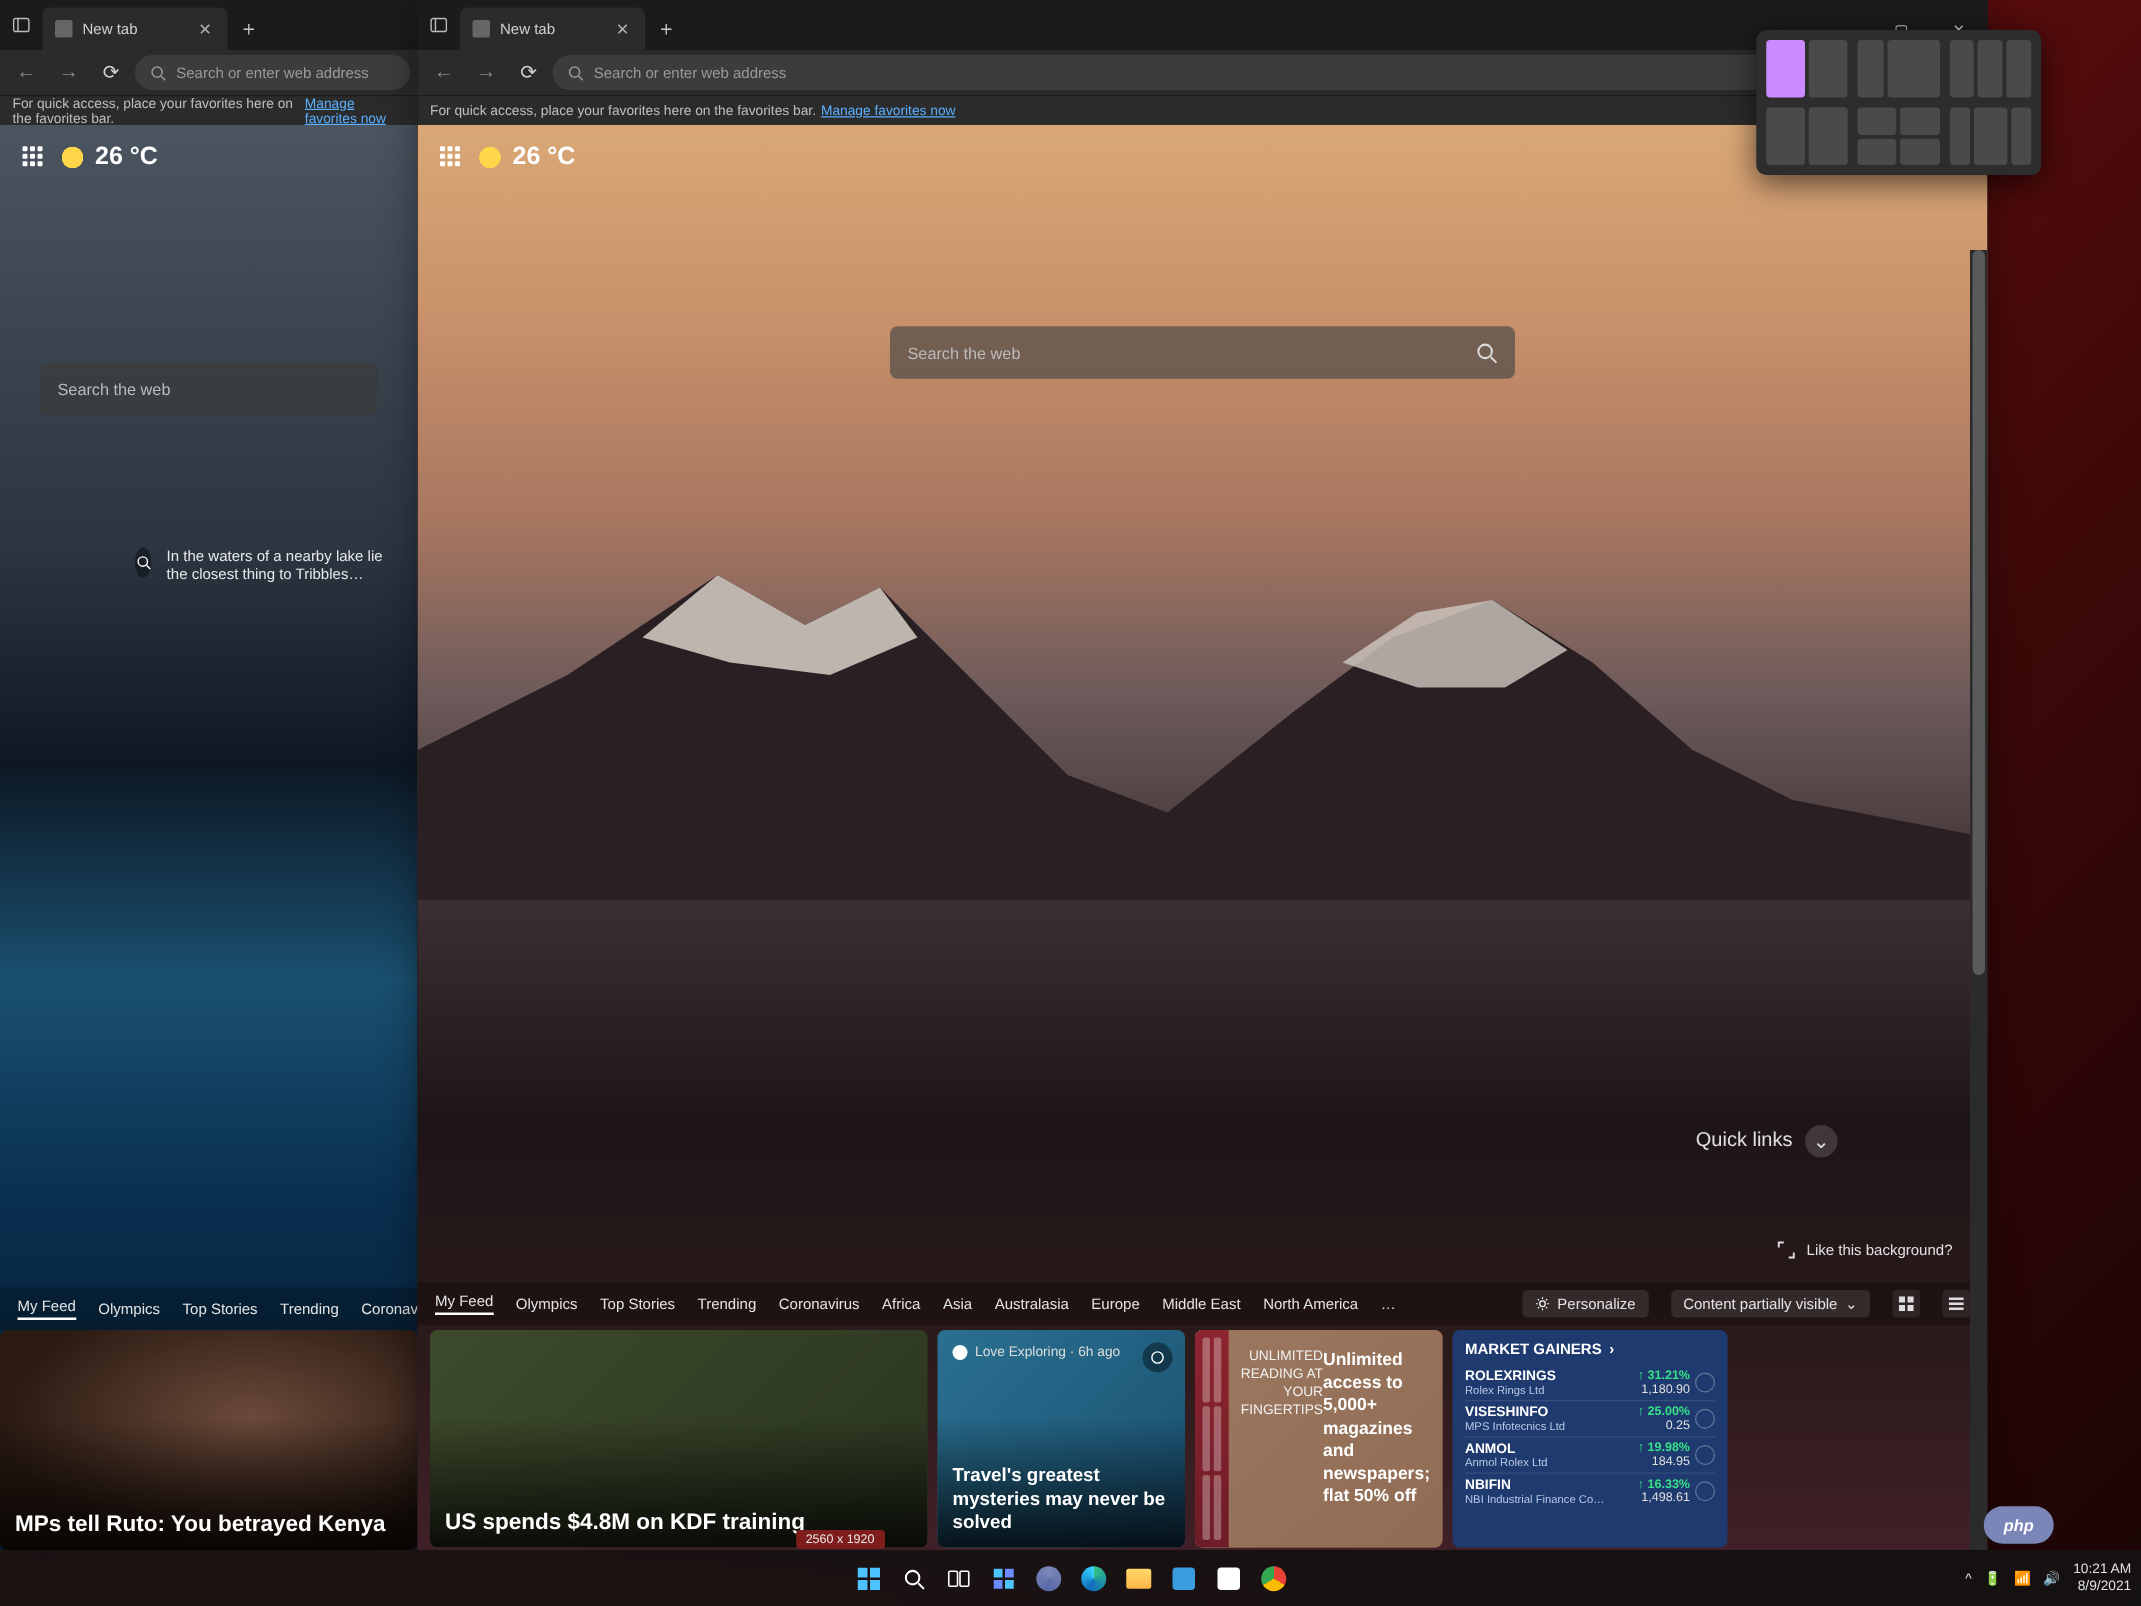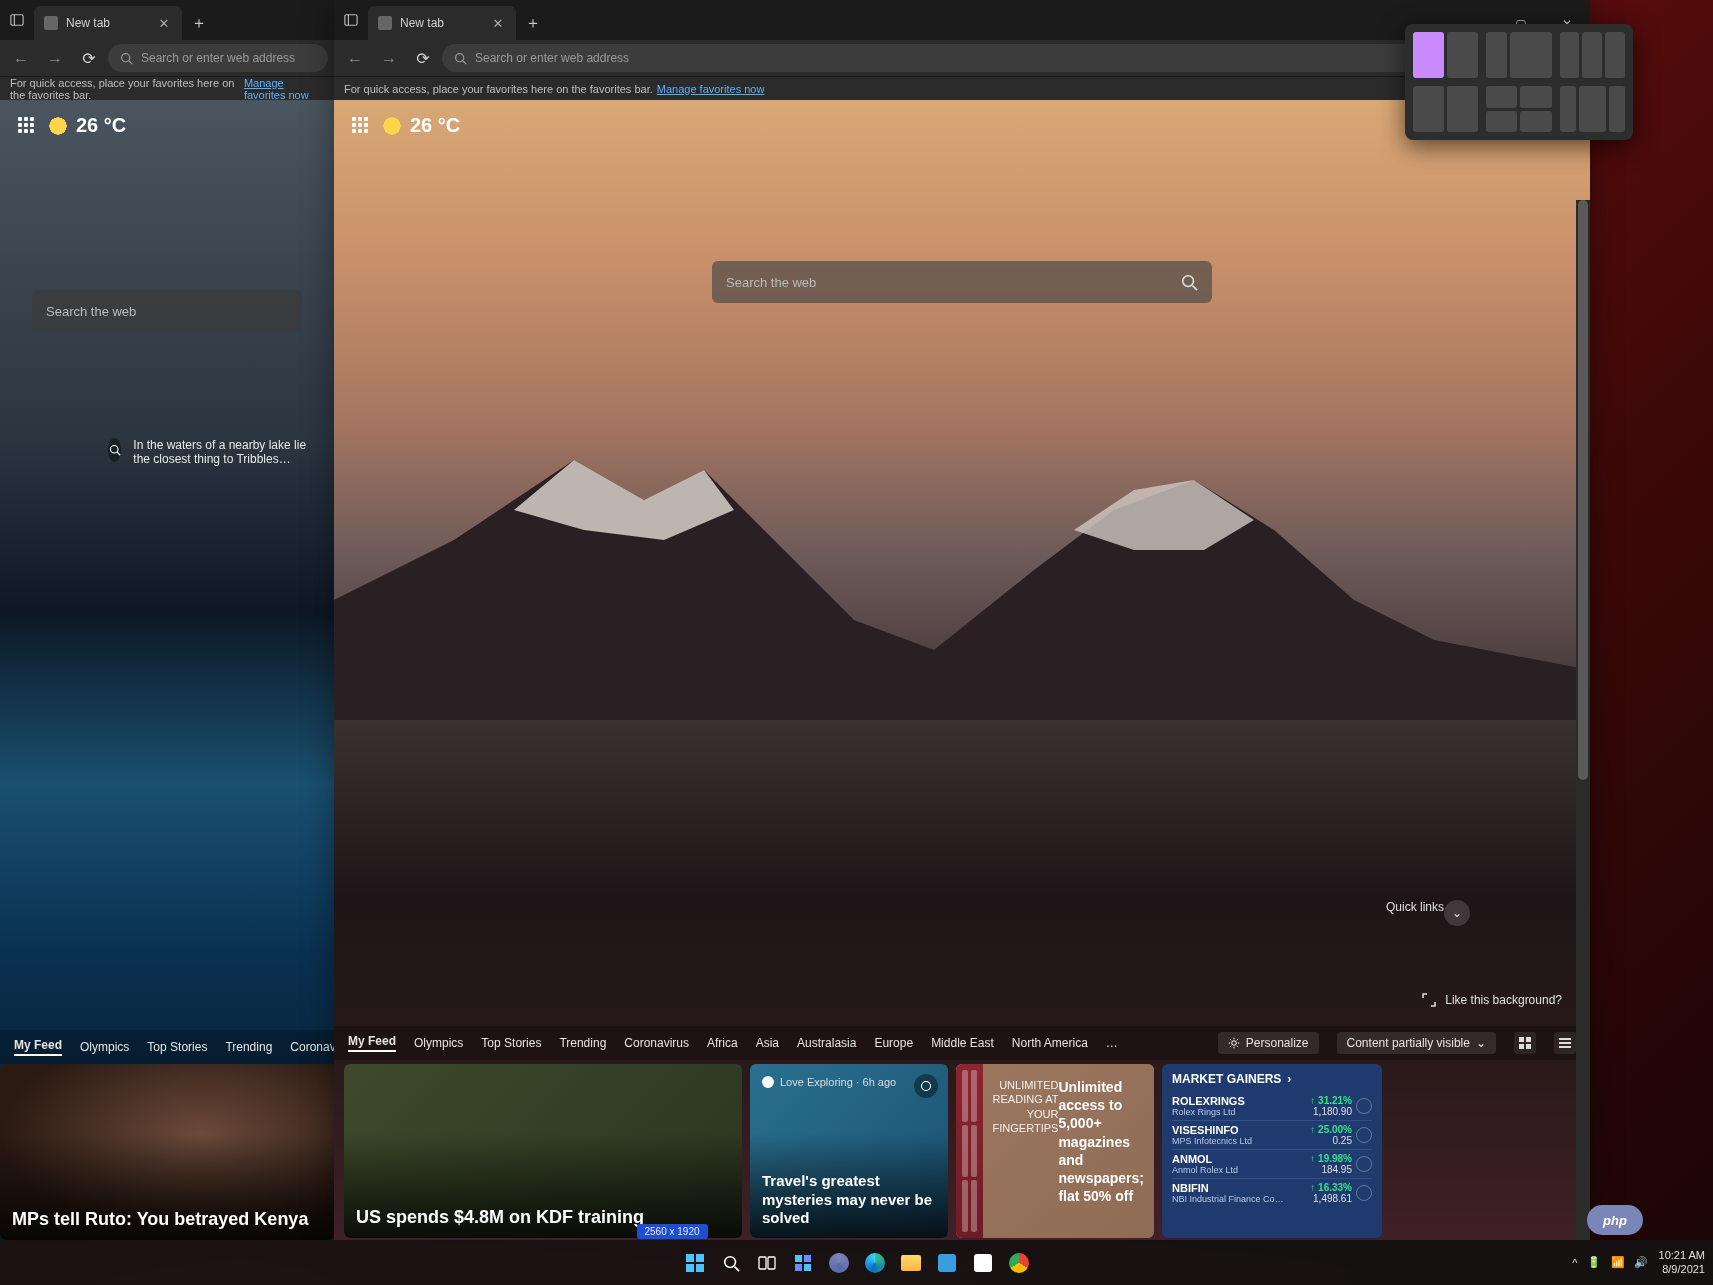--- a/index.html
+++ b/index.html
@@ -50,30 +50,30 @@
 .ntp.left .searchbox{top:190px;width:270px;background:rgba(60,60,60,.75)}
 .ntp.right .searchbox{top:161px;width:500px;background:rgba(70,70,70,.65);backdrop-filter:blur(2px)}
 .searchbox input{flex:1;background:transparent;border:none;outline:none;color:#e0e0e0;font-size:13px}
 .searchbox input::placeholder{color:#bbb}
 .searchbox .mag{width:18px;height:18px}
 
 .caption{position:absolute;left:108px;top:338px;display:flex;gap:12px;align-items:flex-start;color:#e8e8e8;font-size:12px;width:210px}
 .caption .lens{width:24px;height:24px;border-radius:50%;background:rgba(0,0,0,.4);display:flex;align-items:center;justify-content:center}
 .caption .lens svg{width:12px;height:12px;fill:#fff}
 
-.quicklinks{position:absolute;right:120px;top:800px;display:flex;align-items:flex-start;color:#e0e0e0;font-size:12px}
+.quicklinks{position:absolute;right:120px;top:800px;display:flex;align-items:center;gap:10px;color:#e0e0e0;font-size:16px}
 .ql-toggle{width:26px;height:26px;border-radius:50%;background:rgba(255,255,255,.15);display:flex;align-items:center;justify-content:center}
 
 .likebg{position:absolute;right:28px;bottom:232px;display:flex;align-items:center;gap:8px;color:#e0e0e0;font-size:12px}
 .likebg .exp{width:16px;height:16px}
 
 
 .feedbar{position:absolute;left:0;right:0;bottom:180px;height:34px;display:flex;align-items:center;padding:0 14px;gap:18px;font-size:12px;color:#e4e4e4;background:rgba(0,0,0,.25)}
 .feedbar .item{white-space:nowrap;cursor:pointer}
-.feedbar .item.active{font-weight:700;border-bottom:2px solid #fff;padding-bottom:2px}
+.feedbar .item.active{font-weight:400;border-bottom:2px solid #fff;padding-bottom:2px}
 .feedbar .spacer{flex:1}
 .feedbar .pill{display:flex;align-items:center;gap:6px;background:rgba(255,255,255,.1);border-radius:4px;padding:4px 10px}
 .feedbar .vis{display:flex;align-items:center;gap:6px;background:rgba(255,255,255,.1);border-radius:4px;padding:4px 10px}
 .feedbar .vbtn{width:22px;height:22px;border-radius:3px;background:rgba(255,255,255,.08);display:flex;align-items:center;justify-content:center}
 
 .cards{position:absolute;left:0;right:0;bottom:0;height:176px;display:flex;gap:8px;padding:0 10px 2px 10px}
 .card{position:relative;border-radius:6px;overflow:hidden;color:#fff;flex:0 0 auto}
 .card .grad{position:absolute;inset:0;background:linear-gradient(180deg,transparent 40%,rgba(0,0,0,.8) 100%)}
 .card .hd{position:absolute;left:12px;right:12px;bottom:10px;font-size:18px;font-weight:600;line-height:1.25}
 .card .sub{position:absolute;left:12px;top:12px;display:flex;align-items:center;gap:6px;font-size:11px;color:#ddd}
@@ -120,21 +120,21 @@
 .scrollbar{position:absolute;right:0;top:100px;width:14px;bottom:0;background:#2b2b2b}
 .scrollbar .thumb{position:absolute;left:2px;right:2px;top:0;height:580px;background:#5a5a5a;border-radius:5px}
 
 
 .taskbar{position:absolute;left:0;right:0;bottom:0;height:45px;background:rgba(20,20,20,.85);backdrop-filter:blur(6px);display:flex;align-items:center}
 .taskbar .center{position:absolute;left:50%;transform:translateX(-50%);display:flex;gap:6px}
 .taskbar .tico{width:30px;height:30px;border-radius:4px;display:flex;align-items:center;justify-content:center}
 .taskbar .tray{position:absolute;right:8px;display:flex;align-items:center;gap:10px;color:#e0e0e0;font-size:11px}
 .taskbar .clock{text-align:right;line-height:1.2;font-size:11px}
 .php-badge{position:absolute;right:70px;bottom:50px;width:56px;height:30px;background:#7a86b8;border-radius:15px;display:flex;align-items:center;justify-content:center;color:#fff;font-weight:700;font-size:13px;font-style:italic}
-.dims{position:absolute;left:50%;bottom:46px;transform:translateX(-220px);background:#1d4ed8;color:#e8e8e8;font-size:10px;padding:2px 8px;border-radius:3px}
+.dims{position:absolute;left:50%;bottom:46px;transform:translateX(-220px);background:#7f1d1d;color:#e8e8e8;font-size:10px;padding:2px 8px;border-radius:3px}
 
 svg{display:block}
 </style>
 </head>
 <body>
 
 <div class="win left">
   <div class="titlebar">
     <div class="tab-btn">
         <svg viewBox="0 0 16 16">

